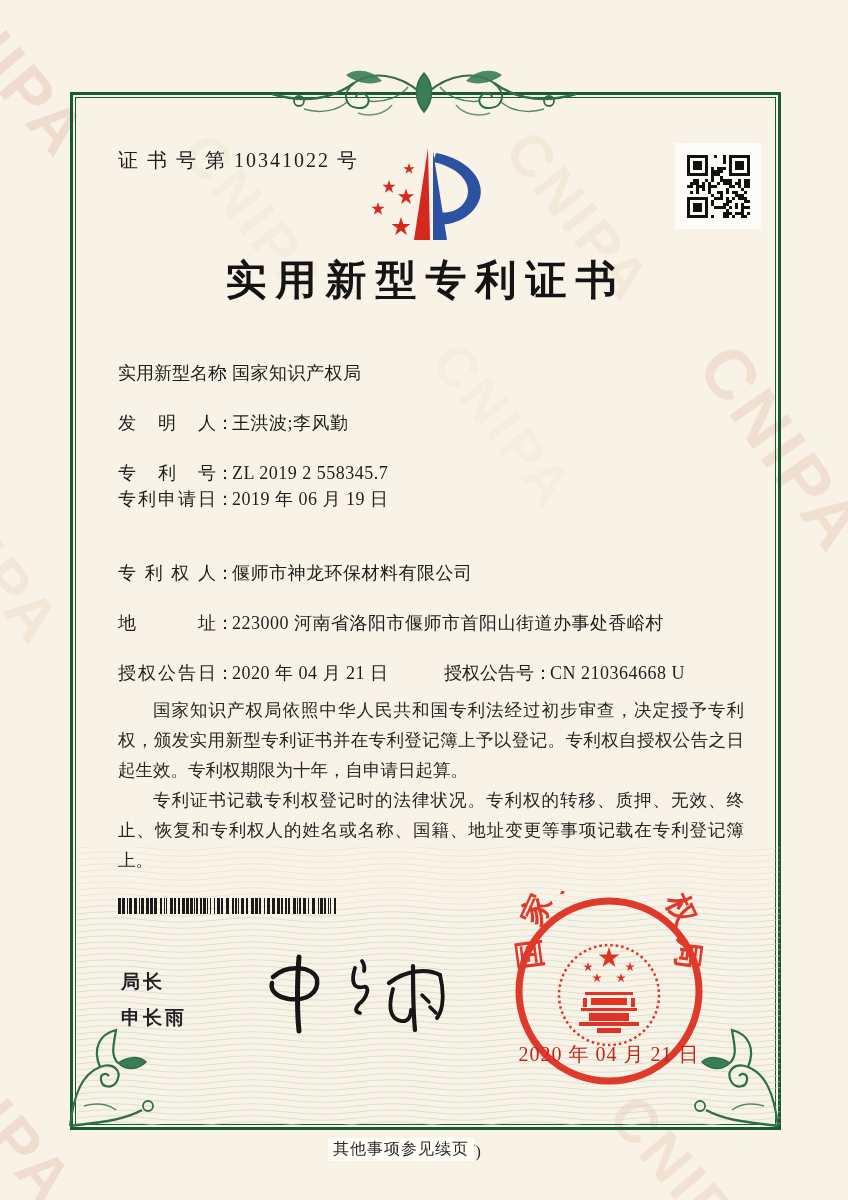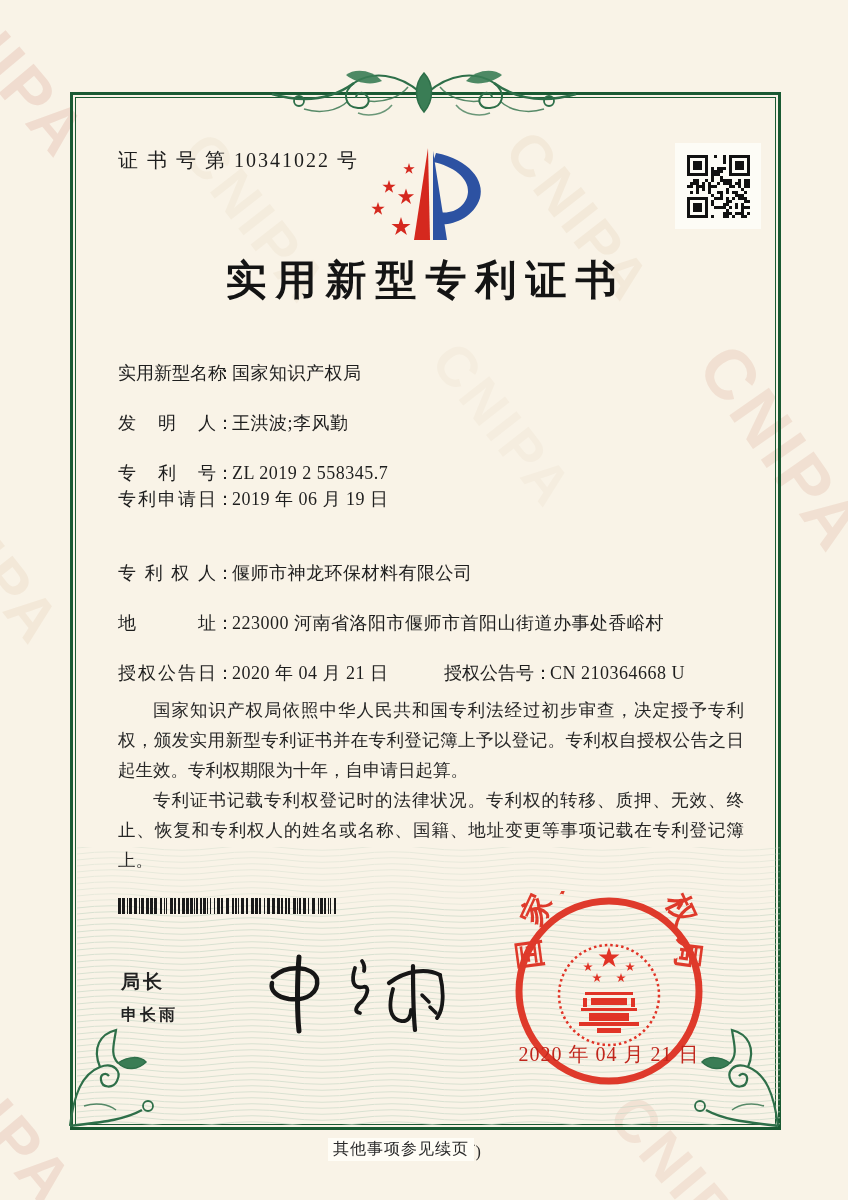--- a/index.html
+++ b/index.html
@@ -40,21 +40,21 @@
   .colon{ display:inline-block; width:16px; }
   .f-value{ letter-spacing:0.5px; }
   .grant-val{ display:inline-block; width:212px; letter-spacing:0.5px; }
   .body-text{
     position:absolute; left:45px; top:600px; width:626px; z-index:3;
     font-size:17.5px; line-height:1.72; color:#272727; text-align:justify;
   }
   .body-text p{ text-indent:2em; }
   .barcode{ position:absolute; left:45px; top:803px; z-index:3; }
   .officer-title{ position:absolute; left:48px; top:874px; font-size:19px; font-weight:bold; color:#222; letter-spacing:3px; z-index:3; }
-  .officer-name{ position:absolute; left:48px; top:910px; font-size:16px; font-weight:bold; color:#222; letter-spacing:3px; z-index:3; }
+  .officer-name{ position:absolute; left:48px; top:910px; font-size:19px; font-weight:bold; color:#222; letter-spacing:3px; z-index:3; }
   .signature{ position:absolute; left:178px; top:856px; z-index:4; }
   .seal{ position:absolute; left:436px; top:796px; z-index:4; }
   .seal-date{
     position:absolute; left:443px; top:946px; width:186px; text-align:center;
     font-size:20px; color:#c0251b; letter-spacing:1px; z-index:5; white-space:nowrap;
   }
   .page-number{ position:absolute; left:0; right:0; top:1003px; text-align:center; font-size:16px; color:#2a2a2a; z-index:3;margin-top:44px; }
   .continuation{
     position:absolute; left:328px; top:1138px; width:146px; padding:1px 0;
     background:#fffdf6; text-align:center; font-size:16px; color:#2a2a2a; z-index:3;

